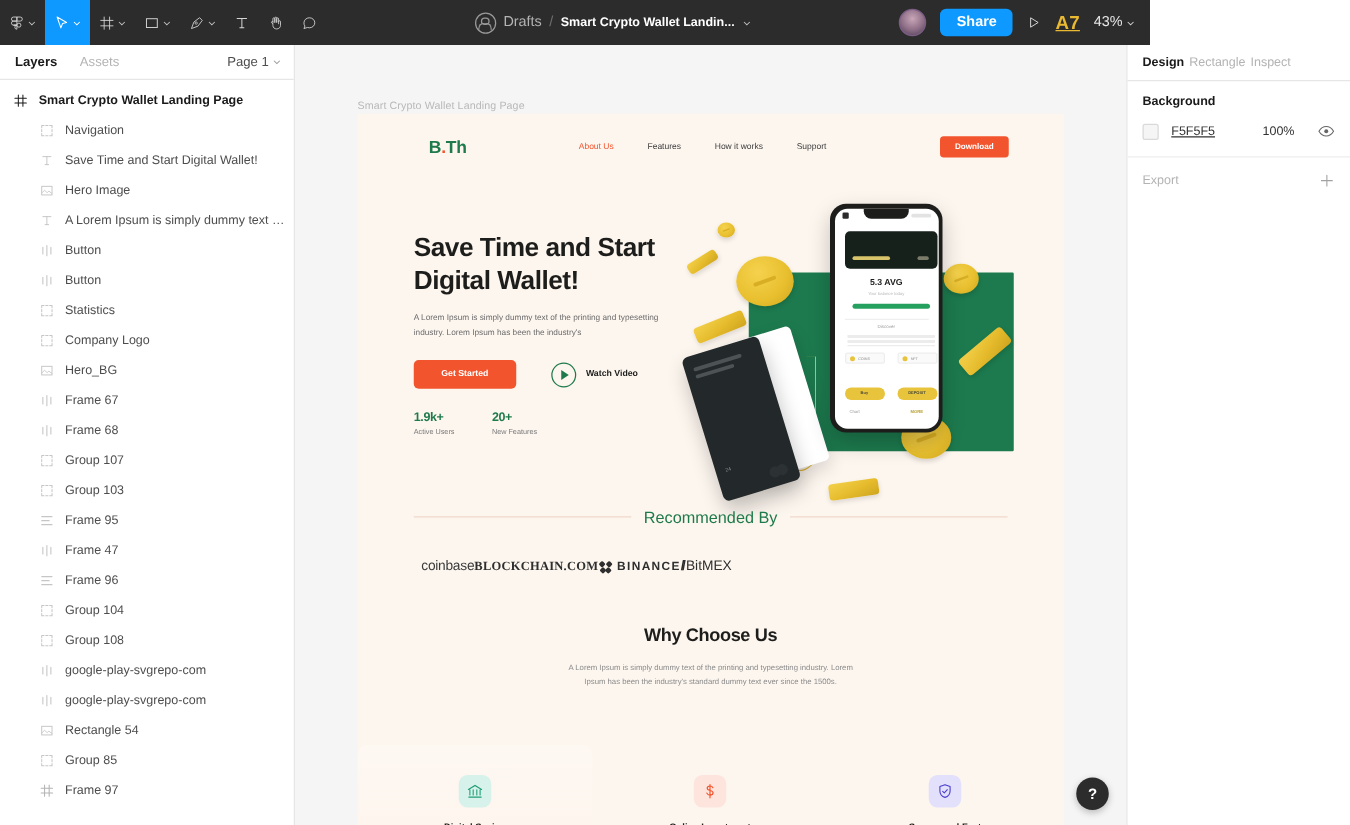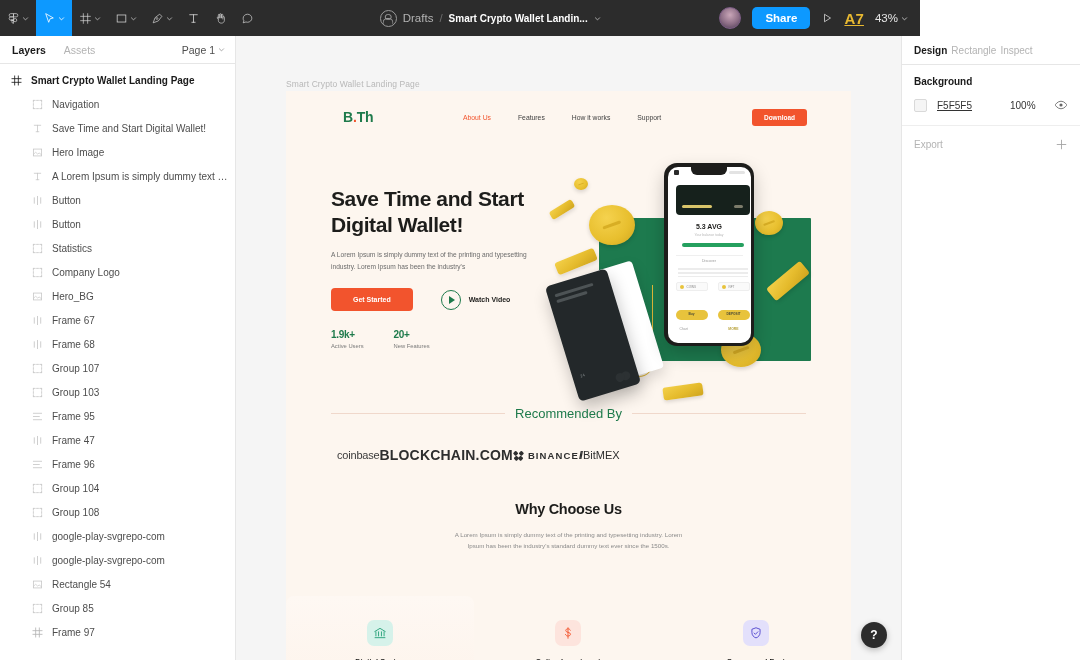--- a/index.html
+++ b/index.html
@@ -250,21 +250,21 @@
   
   .rec-wrap { position: absolute; left: 45px; top: 315px; width: 475px; }
   .rec-head { display: flex; align-items: center; gap: 10px; }
   .rec-line { flex: 1; height: 1px; background: #f0d8cb; }
   .rec-title { font-size: 13px; font-weight: 400; color: #1e7a4b; }
   .rec-logos {
     display: flex; align-items: center; 
     margin-top: 26px; padding: 0 6px;
   }
   .logo-coinbase { font-size: 11px; color: #3b3b3b; letter-spacing: -.2px; }
-  .logo-blockchain { font-size: 14px; font-weight: 800; color: #2e2e2e; letter-spacing: .2px; }
+  .logo-blockchain { font-size: 10px; font-weight: 800; color: #2e2e2e; letter-spacing: .2px; font-family: Liberation Serif, serif; }
   .logo-binance { display:flex; align-items:center; gap:4px; font-size:9.5px; font-weight:600; color:#2e2e2e; letter-spacing:1.1px; }
   .binance-mark { width: 11px; height: 11px; position: relative; transform: rotate(45deg); }
   .binance-mark i { position:absolute; background:#2e2e2e; border-radius:1px; }
   .binance-mark i:nth-child(1){ left:3.5px; top:0; width:4px; height:4px; }
   .binance-mark i:nth-child(2){ left:0; top:3.5px; width:4px; height:4px; }
   .binance-mark i:nth-child(3){ right:0; top:3.5px; width:4px; height:4px; }
   .binance-mark i:nth-child(4){ left:3.5px; bottom:0; width:4px; height:4px; }
   .logo-bitmex { display:flex; align-items:center; gap:2px; font-size:11px; color:#2e2e2e; }
   .bitmex-slash { font-weight:900; letter-spacing:-2px; }
 

